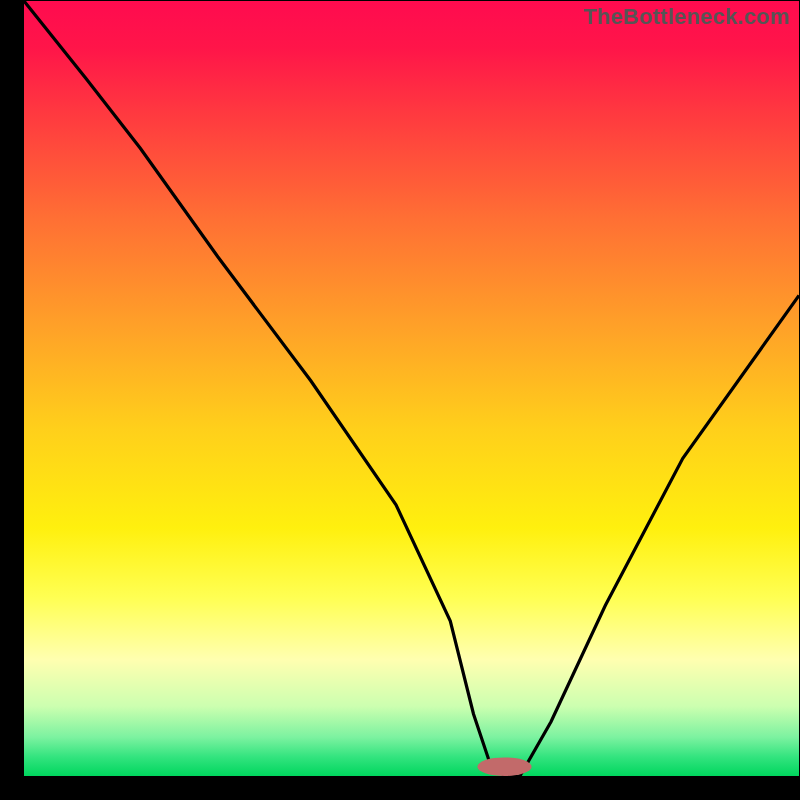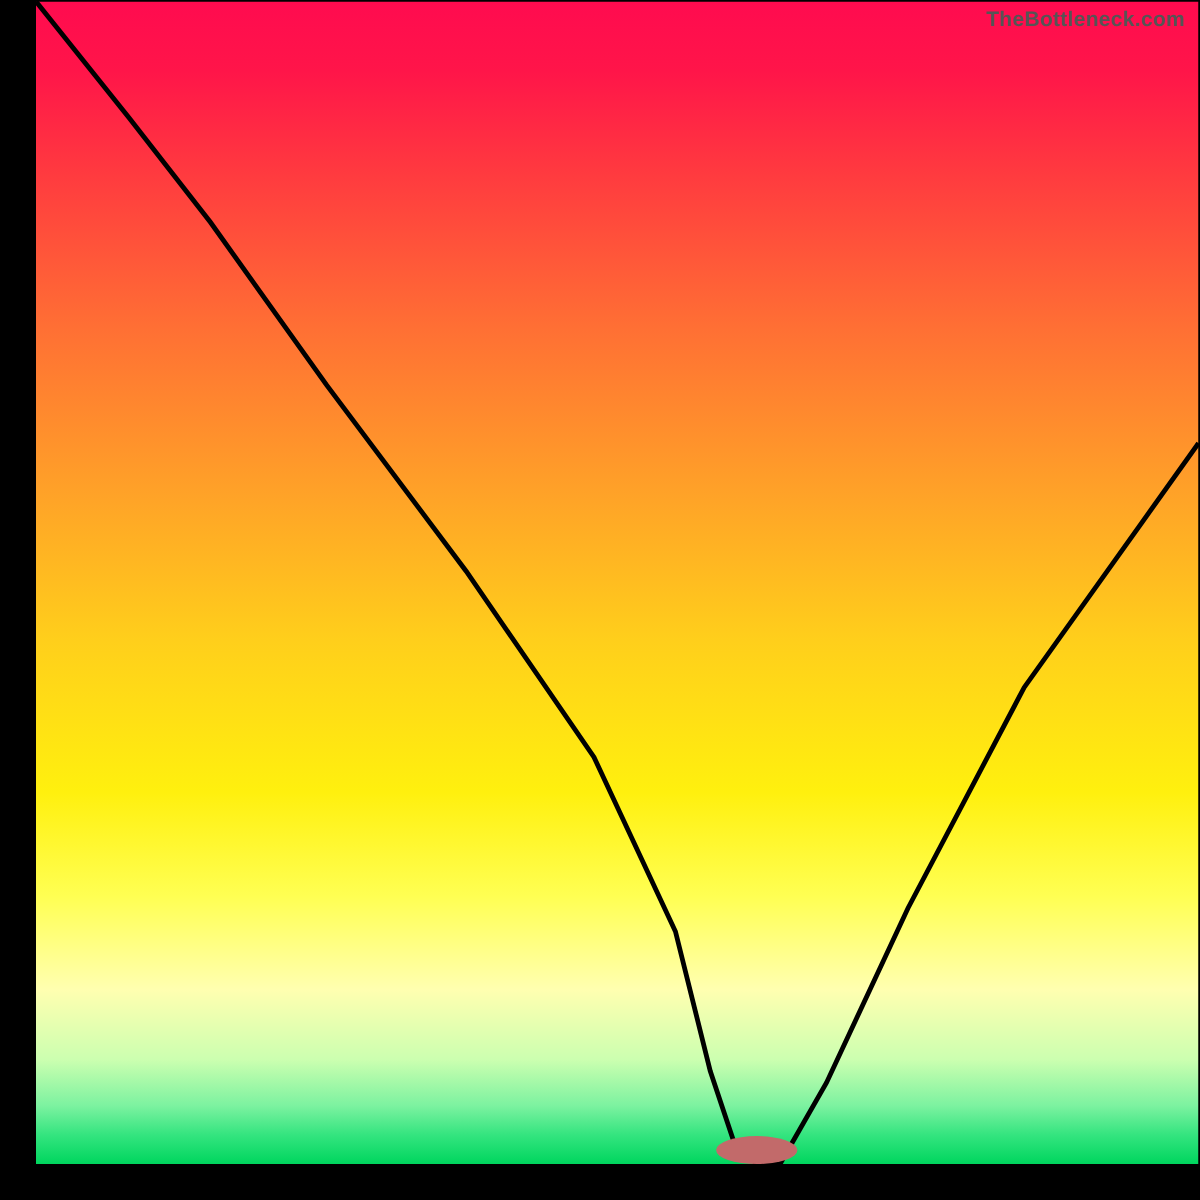--- a/index.html
+++ b/index.html
@@ -16,21 +16,21 @@
     height: 800px;
   }
   svg {
     display: block;
   }
   .watermark {
     position: absolute;
     top: 4px;
     right: 10px;
     font-family: Arial, Helvetica, sans-serif;
-    font-size: 14px;
+    font-size: 22px;
     font-weight: bold;
     color: #555;
     letter-spacing: 0.2px;
     user-select: none;
   }
 </style>
 </head>
 <body>
 <div class="wrap">
 

